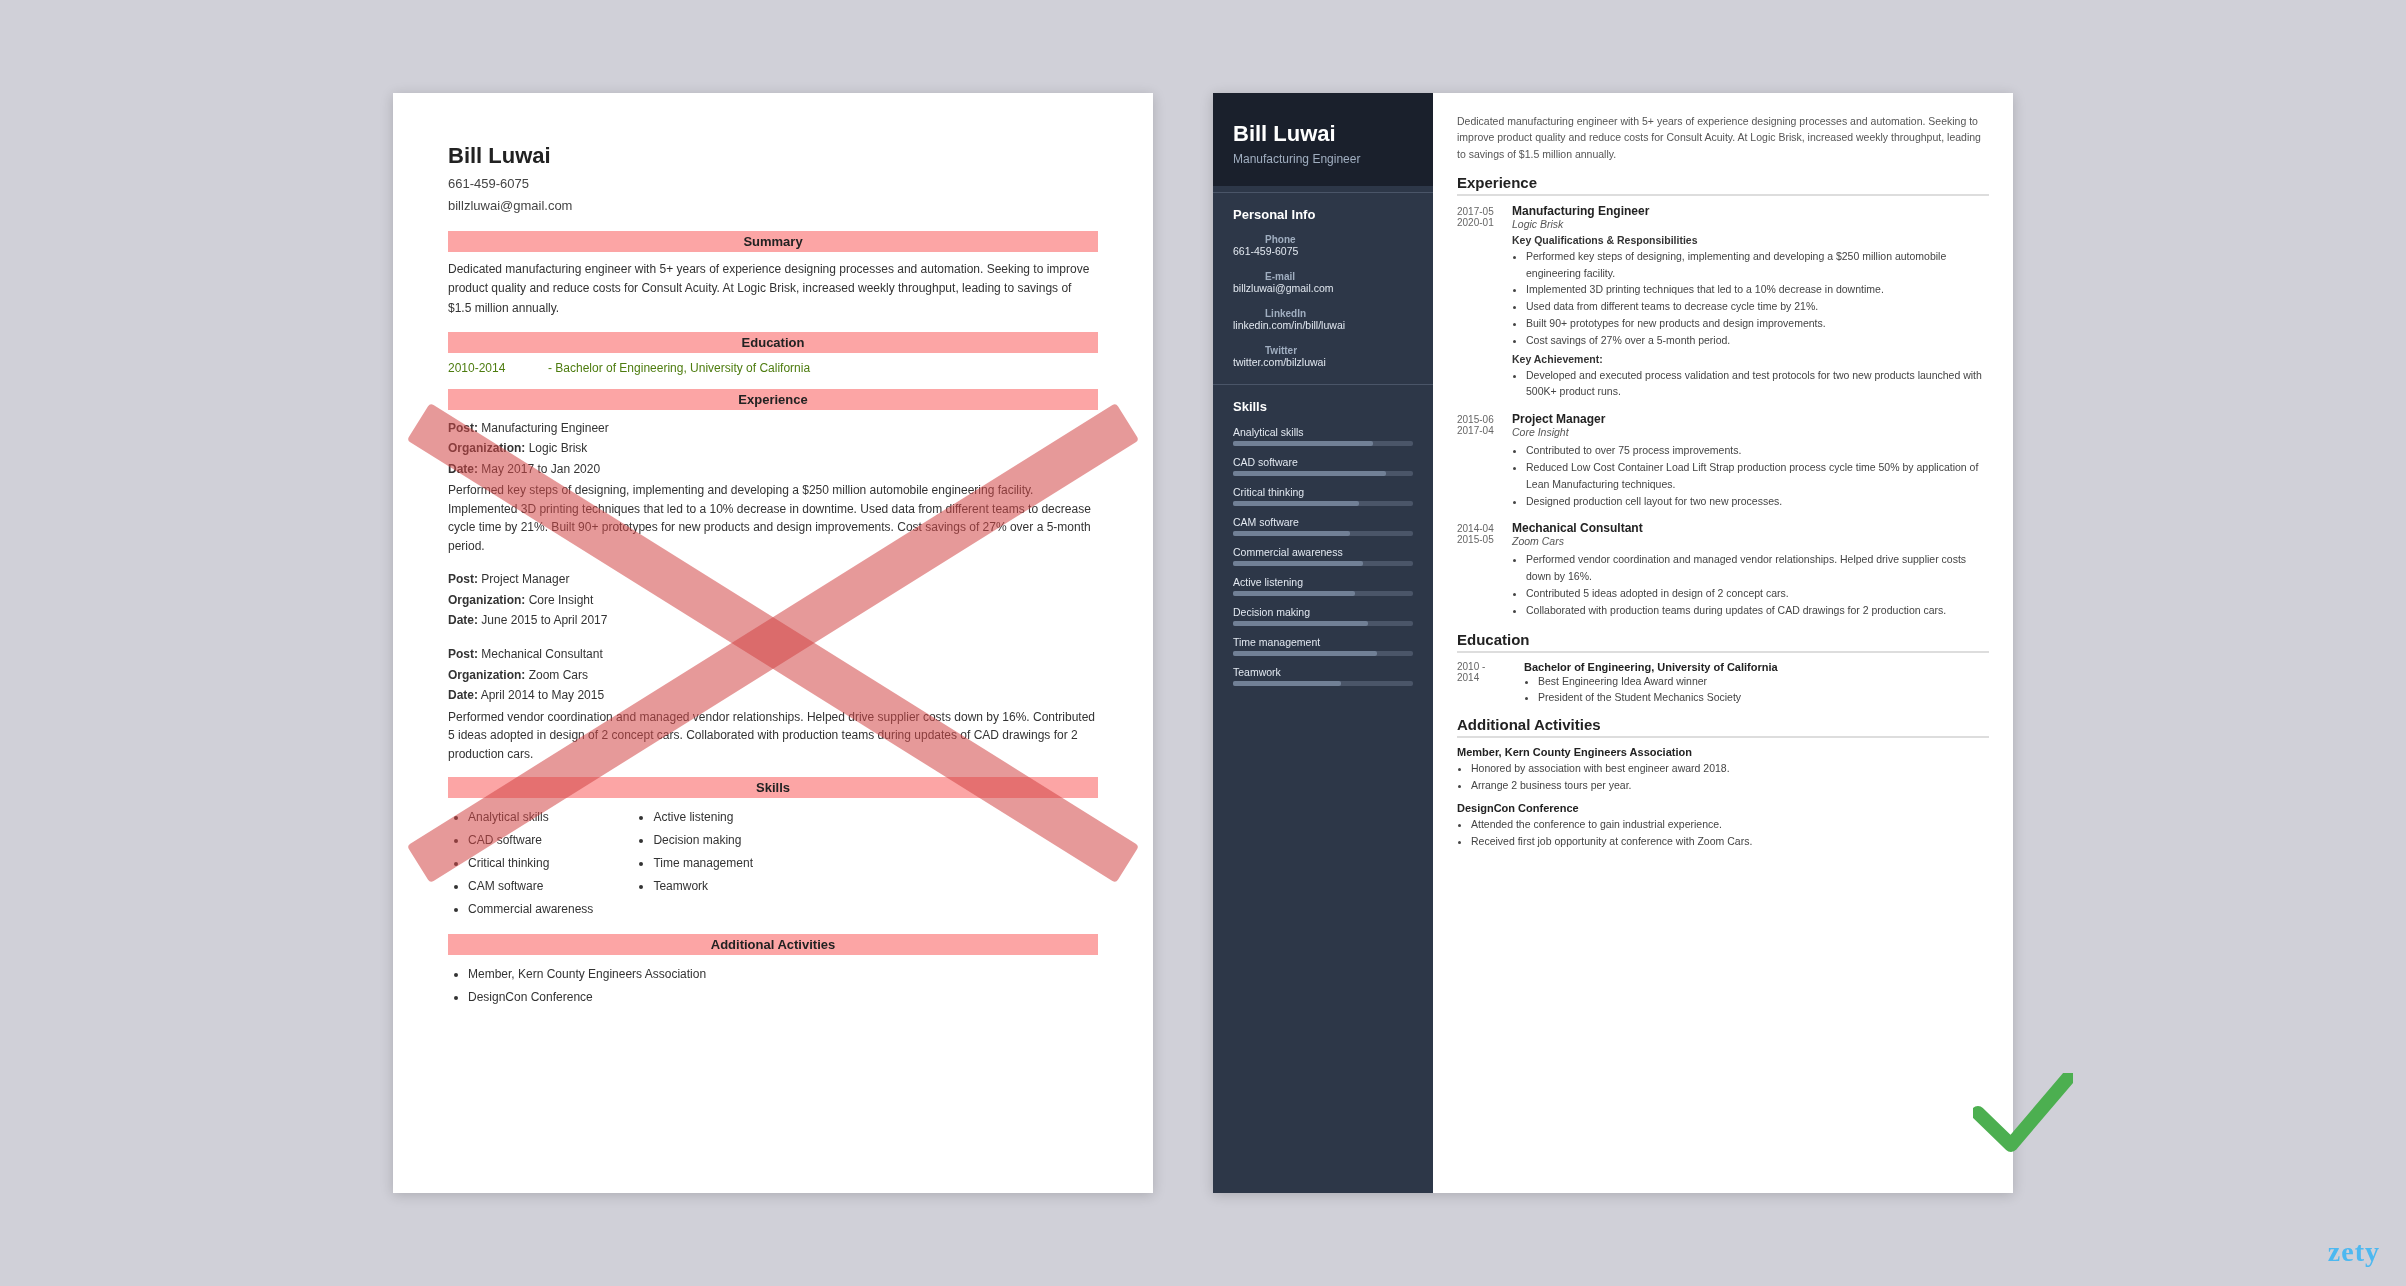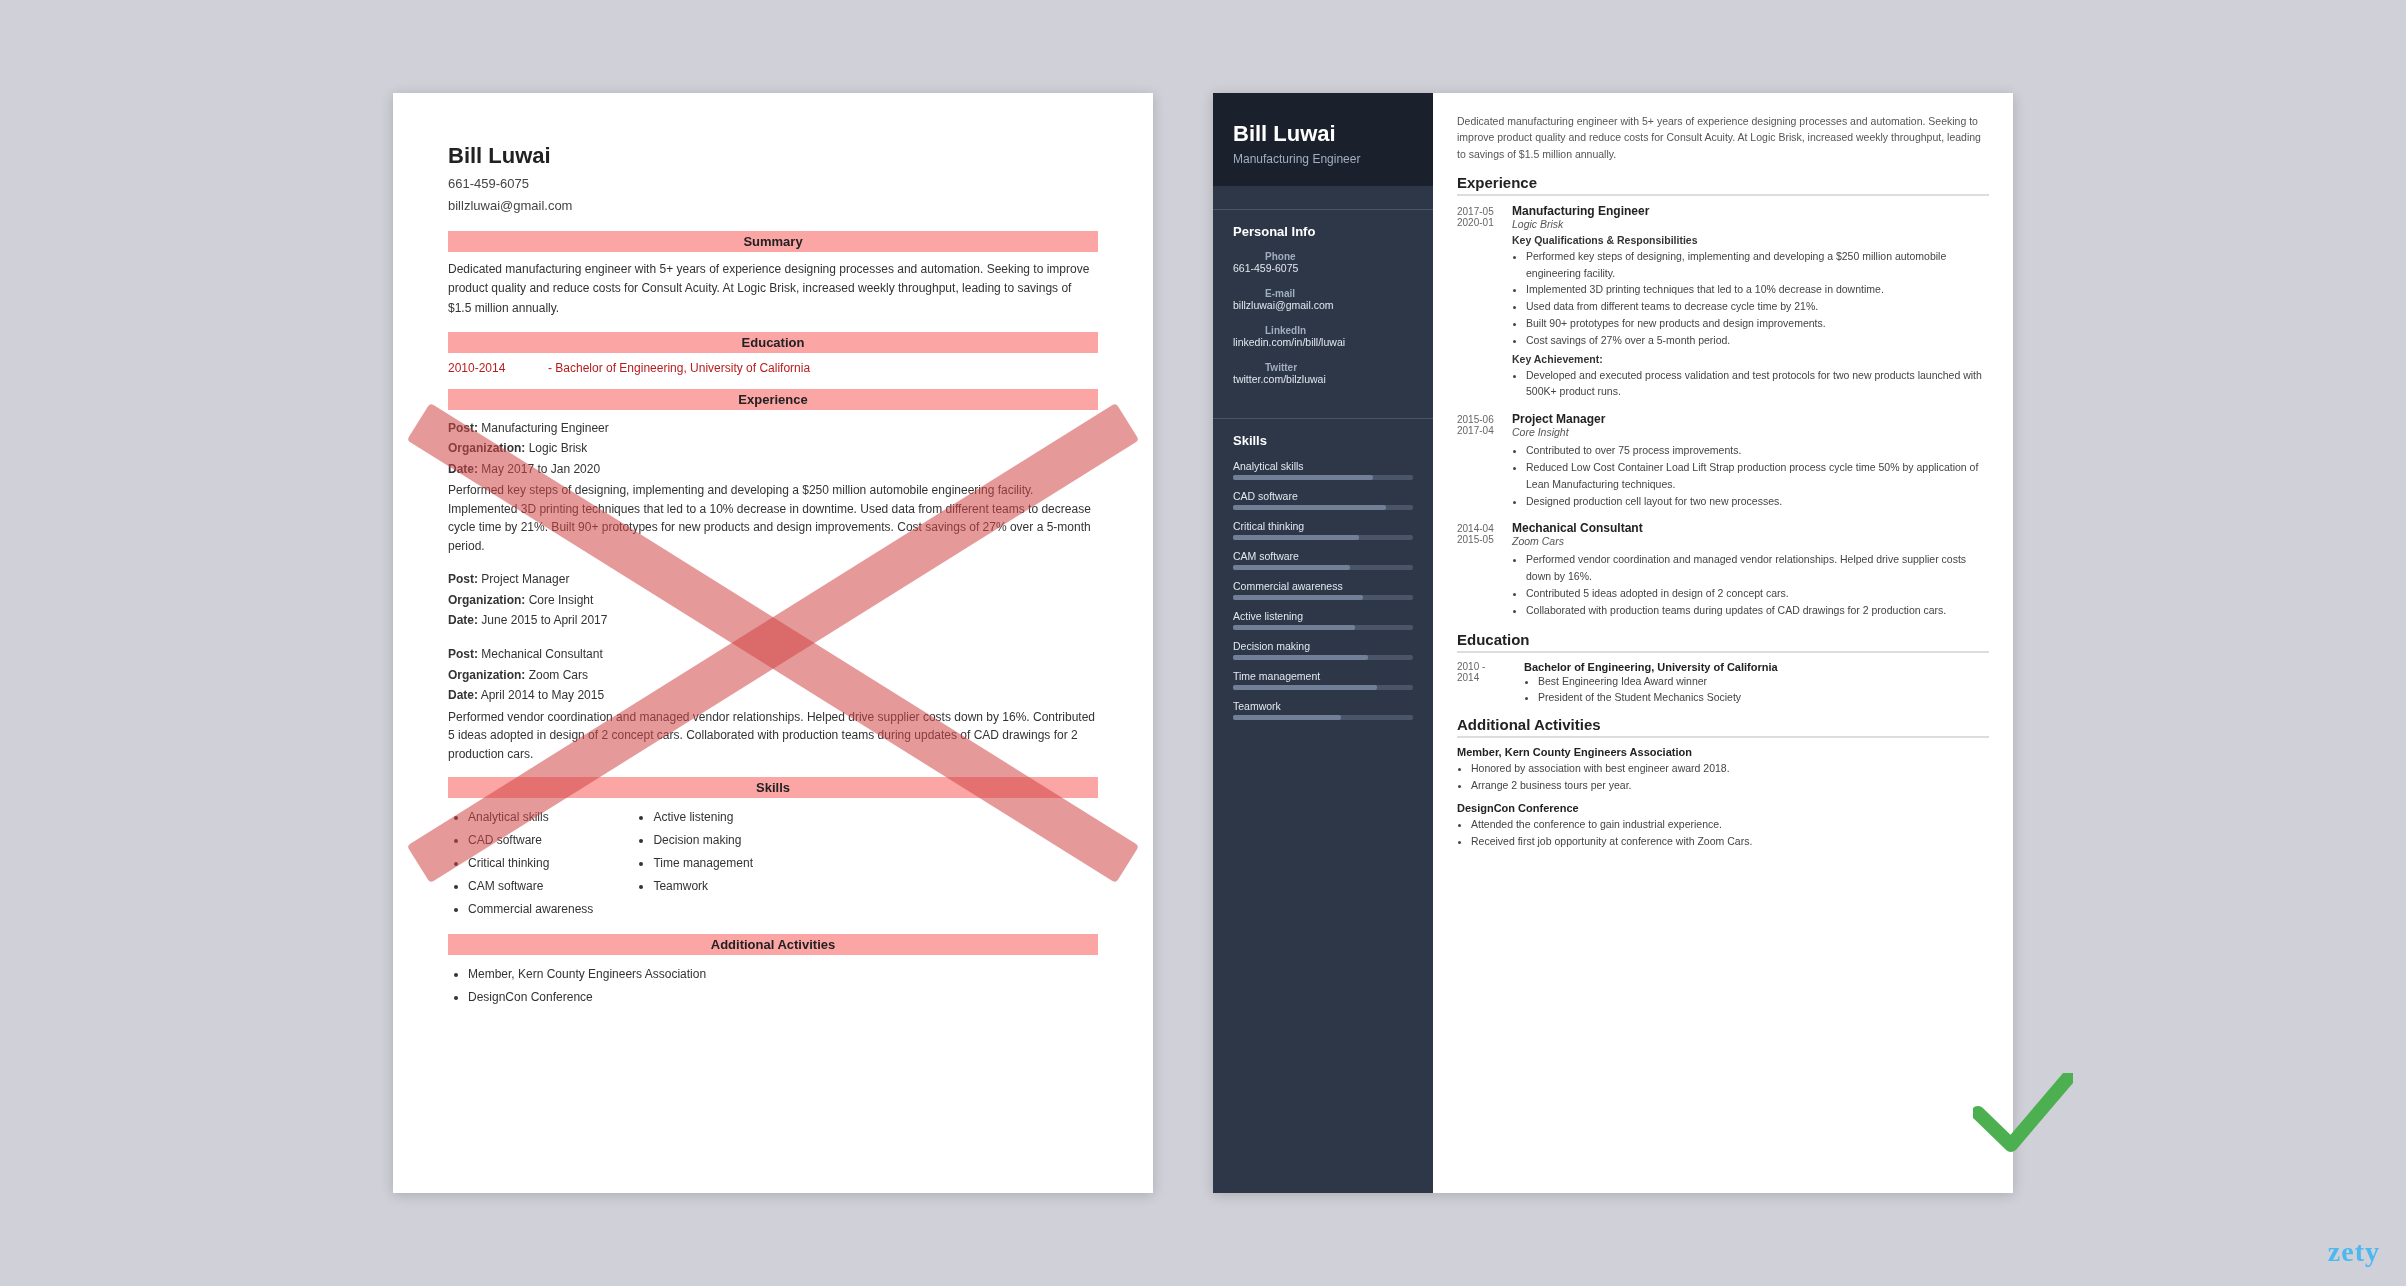--- a/index.html
+++ b/index.html
@@ -76,21 +76,21 @@
     .section-text {
       font-size: 12px;
       color: #333;
       line-height: 1.6;
     }
 
     .edu-row {
       display: flex;
       gap: 20px;
       font-size: 12px;
-      color: #b91c1c;
+      color: #4d7c0f;
     }
     .edu-year { min-width: 70px; }
 
     .exp-block { margin-bottom: 14px; }
     .exp-line {
       font-size: 12px;
       color: #333;
       line-height: 1.7;
     }
     .exp-line strong { font-weight: bold; }
@@ -164,21 +164,21 @@
       color: #a0aec0;
       margin-top: 5px;
     }
 
     .sidebar-section-label {
       font-size: 13px;
       font-weight: bold;
       color: white;
       padding: 14px 20px 8px 20px;
       border-top: 1px solid #4a5568;
-      margin-top: 23px;
+      margin-top: 6px;
     }
 
     .sidebar-info-item {
       padding: 4px 20px;
     }
     .sidebar-info-label {
       font-size: 10px;
       font-weight: bold;
       color: #a0aec0;
       text-transform: none;

